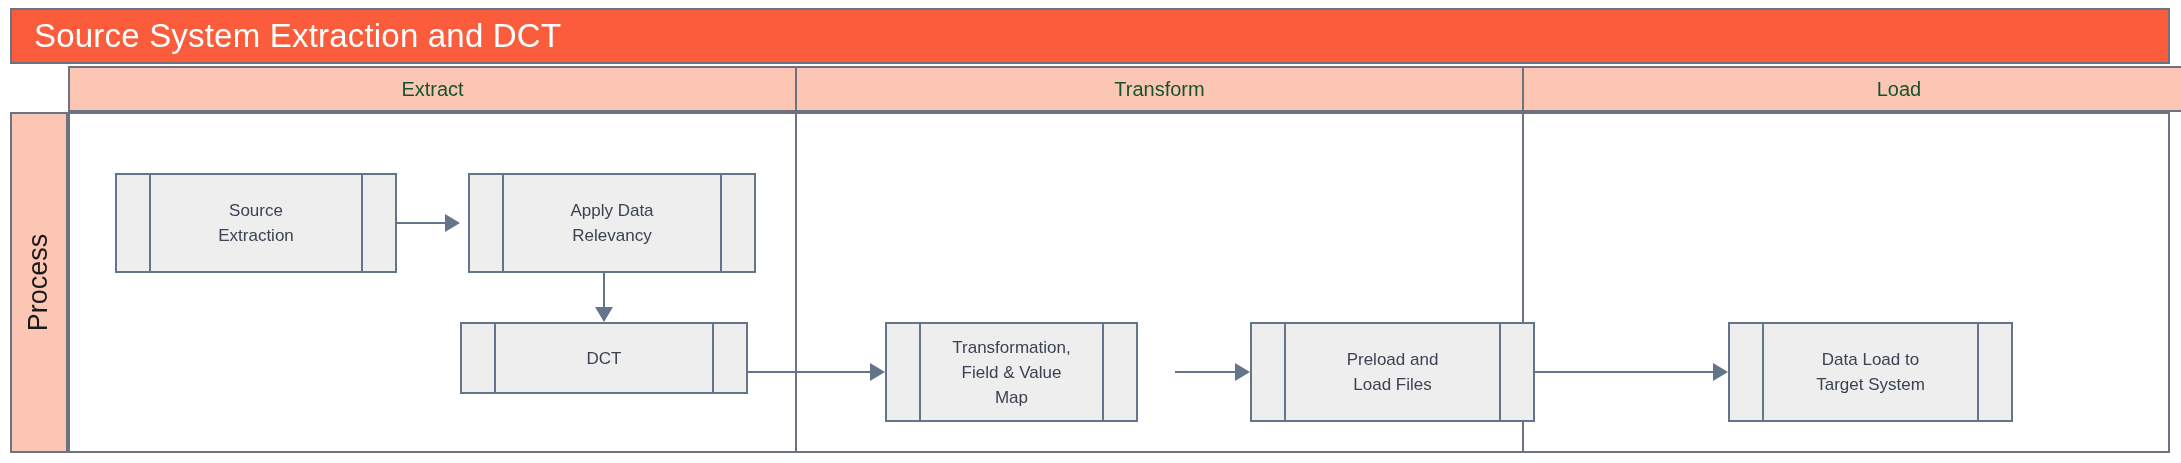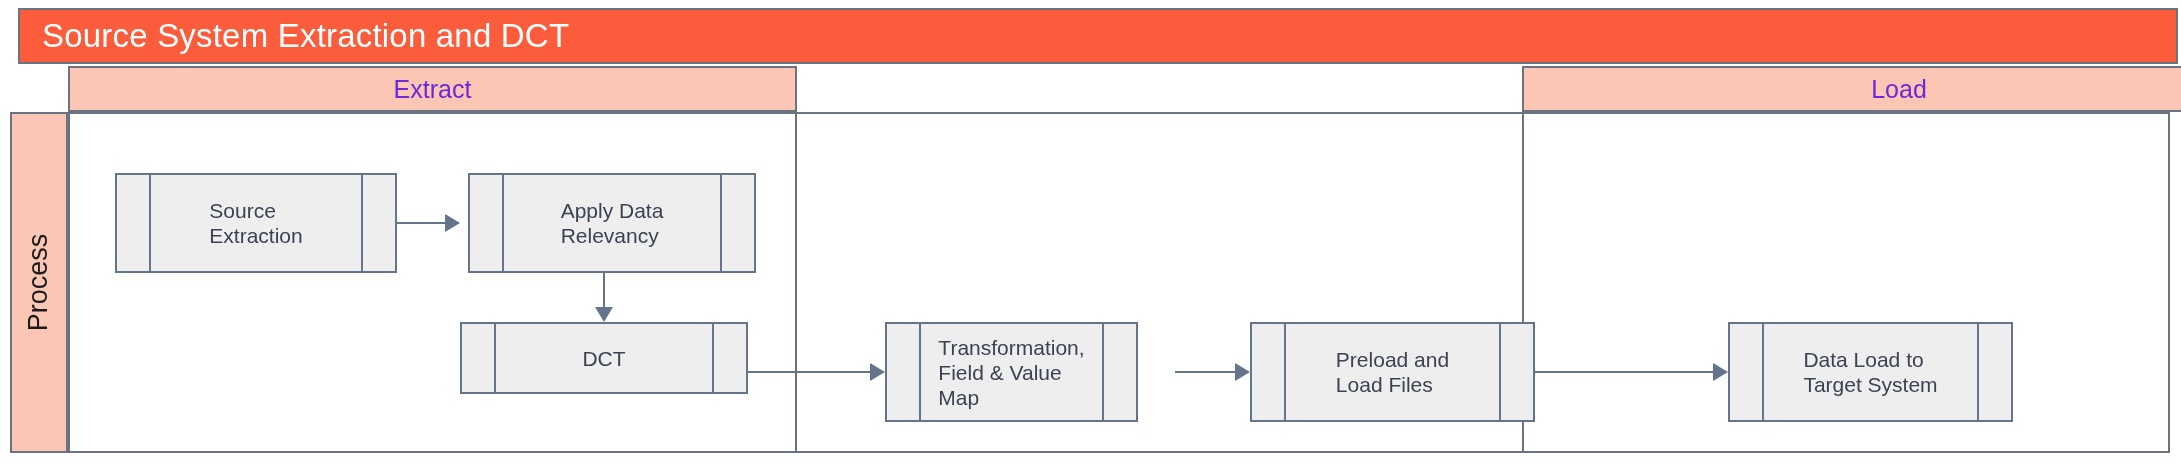--- a/index.html
+++ b/index.html
@@ -23,21 +23,20 @@
     position: absolute;
     left: 10px;
     top: 8px;
     width: 2160px;
     height: 56px;
     background: #fa5c3c;
     border: 2px solid #6b7280;
     box-sizing: border-box;
     display: flex;
     align-items: center;
-    margin-left: 8px;
   }
   .title-text {
     color: #ffffff;
     font-size: 33px;
     font-weight: 400;
     letter-spacing: 0.2px;
     padding-left: 22px;
     white-space: nowrap;
   }
 
@@ -47,22 +46,22 @@
     top: 66px;
     height: 46px;
     background: #fcc6b4;
     border: 2px solid #6b7280;
     box-sizing: border-box;
     display: flex;
     align-items: center;
     justify-content: center;
   }
   .lane-header-text {
-    font-size: 25px;
-    color: #6d28d9;
+    font-size: 20px;
+    color: #14532d;
     white-space: nowrap;
   }
 
   
   .pool-label {
     position: absolute;
     left: 10px;
     top: 112px;
     width: 58px;
     height: 341px;
@@ -105,22 +104,22 @@
     top: -2px;
     bottom: -2px;
     width: 2px;
     background: #64748b;
   }
   .proc .bar.left  { left: 32px; }
   .proc .bar.right { right: 32px; }
   .proc-text {
     position: relative;
     z-index: 2;
-    text-align: left;
-    font-size: 21px;
+    text-align: center;
+    font-size: 17px;
     line-height: 25px;
     color: #3b4252;
     padding: 0 38px;
     white-space: pre-line;
   }
 
   
   .conn-h {
     position: absolute;
     height: 2px;
@@ -151,20 +150,23 @@
 
 <div id="canvas">
 
   <div class="title-bar">
     <div class="title-text">Source System Extraction and DCT</div>
   </div>
 
   <div class="lane-header" style="left:68px; width:729px;">
     <span class="lane-header-text">Extract</span>
   </div>
+  <div class="lane-header" style="left:795px; width:729px;">
+    <span class="lane-header-text">Transform</span>
+  </div>
   <div class="lane-header" style="left:1522px; width:754px;">
     <span class="lane-header-text">Load</span>
   </div>
 
   <div class="pool-label">
     <span class="pool-label-text">Process</span>
   </div>
 
   <div class="lane-body" style="left:68px; width:729px;"></div>
   <div class="lane-body" style="left:795px; width:729px;"></div>

